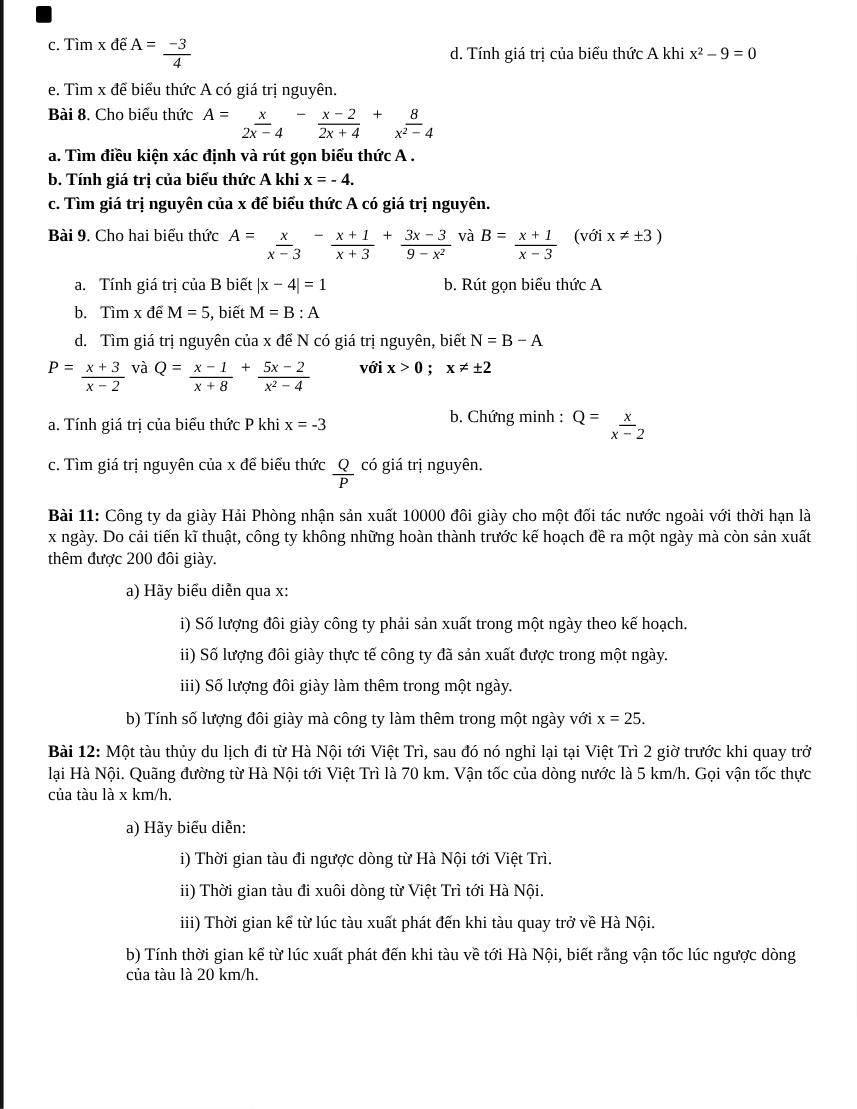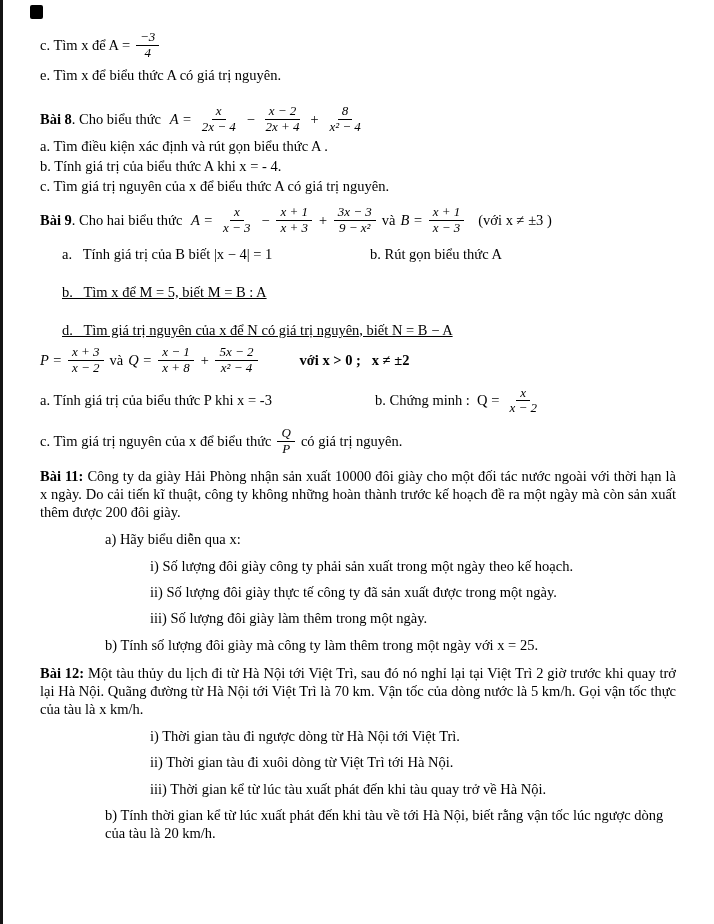--- a/index.html
+++ b/index.html
@@ -11,35 +11,35 @@
     position: relative; overflow: hidden;
   }
   .page {
     position: absolute; inset: 0; background: #fff;
     padding: 30px 38px 0 40px;
   }
   .edge { position: absolute; left: 0; top: 0; width: 3px; height: 100%; background: #141414; }
   .blob { position: absolute; left: 30px; top: 5px; width: 13px; height: 14px; background: #000; border-radius: 2px; }
 
   .line { margin-top: 6px; }
-  .tight { margin-top: 3px; }
-  .sec { margin-top: 20px; }
-  .mt9 { margin-top: 21px; text-decoration: underline; }
+  .tight { margin-top: 3px; font-weight: bold; }
+  .sec { margin-top: 4px; }
+  .mt9 { margin-top: 6px; }
   .mt10 { margin-top: 10px; }
 
   .cols { display: flex; align-items: center; }
   .c1 { flex: none; }
   .c2 { flex: 1; }
   .w335 { width: 335px; }
   .w308 { width: 308px; }
   .ind22 { margin-left: 22px; }
   .ind65 { margin-left: 65px; }
   .ind105 { margin-left: 110px; }
 
-  .mathrow { display: flex; align-items: center; gap: 5px; flex-wrap: nowrap; }
+  .mathrow { display: flex; gap: 5px; flex-wrap: nowrap; }
   .math { font-style: italic; }
   .bold { font-weight: bold; }
   .pre { white-space: pre-wrap; }
 
   .frac {
     display: inline-flex; flex-direction: column; align-items: center;
     font-style: italic; font-size: 13px; line-height: 1.15;
     vertical-align: middle; margin: 0 1px;
   }
   .fnum { display: block; border-bottom: 1px solid #000; padding: 0 4px; }
@@ -58,20 +58,23 @@
   <div class="edge"></div>
   <div class="blob"></div>
 
   <div class="cols">
     <div class="c1 w335 mathrow">
       <span>c. Tìm x để A =</span>
       <span class="frac">
           <span class="fnum">−3</span>
           <span class="fden">4</span>
         </span>
+    </div>
+    <div class="c2">
+      <span>d. Tính giá trị của biểu thức A khi x² – 9 = 0</span>
     </div>
   </div>
 
   <div class="line">
     <span>e. Tìm x để biểu thức A có giá trị nguyên.</span>
   </div>
 
   <div class="mathrow sec">
     <span class="pre"><span class="bold">Bài 8</span><span>. Cho biểu thức </span></span>
     <span class="math">A =</span>
@@ -165,17 +168,18 @@
   </div>
 
   <p class="para"><span class="bold">Bài 11:</span><span> Công ty da giày Hải Phòng nhận sản xuất 10000 đôi giày cho một đối tác nước ngoài với thời hạn là x ngày. Do cải tiến kĩ thuật, công ty không những hoàn thành trước kế hoạch đề ra một ngày mà còn sản xuất thêm được 200 đôi giày.</span></p>
   <div class="sub ind65"><span>a) Hãy biểu diễn qua x:</span></div>
   <div class="sub ind105"><span>i) Số lượng đôi giày công ty phải sản xuất trong một ngày theo kế hoạch.</span></div>
   <div class="sub ind105"><span>ii) Số lượng đôi giày thực tế công ty đã sản xuất được trong một ngày.</span></div>
   <div class="sub ind105"><span>iii) Số lượng đôi giày làm thêm trong một ngày.</span></div>
   <div class="sub ind65"><span>b) Tính số lượng đôi giày mà công ty làm thêm trong một ngày với x = 25.</span></div>
 
   <p class="para"><span class="bold">Bài 12:</span><span> Một tàu thủy du lịch đi từ Hà Nội tới Việt Trì, sau đó nó nghỉ lại tại Việt Trì 2 giờ trước khi quay trở lại Hà Nội. Quãng đường từ Hà Nội tới Việt Trì là 70 km. Vận tốc của dòng nước là 5 km/h. Gọi vận tốc thực của tàu là x km/h.</span></p>
+  <div class="sub ind65"><span>a) Hãy biểu diễn:</span></div>
   <div class="sub ind105"><span>i) Thời gian tàu đi ngược dòng từ Hà Nội tới Việt Trì.</span></div>
   <div class="sub ind105"><span>ii) Thời gian tàu đi xuôi dòng từ Việt Trì tới Hà Nội.</span></div>
   <div class="sub ind105"><span>iii) Thời gian kể từ lúc tàu xuất phát đến khi tàu quay trở về Hà Nội.</span></div>
   <div class="sub ind65 wrapb"><span>b) Tính thời gian kể từ lúc xuất phát đến khi tàu về tới Hà Nội, biết rằng vận tốc lúc ngược dòng của tàu là 20 km/h.</span></div>
 </div>
 
 </body></html>

